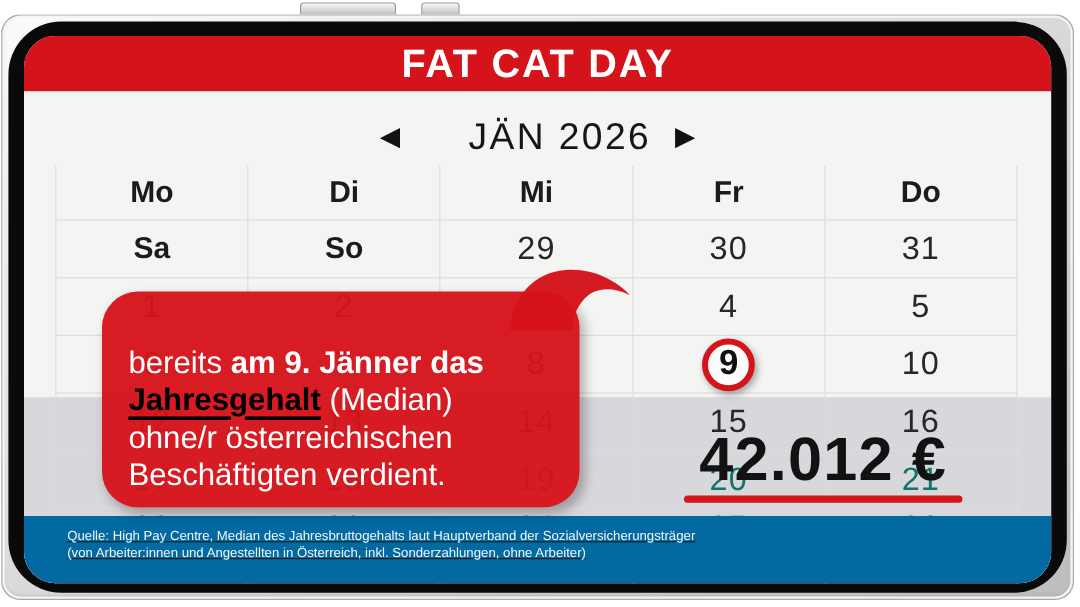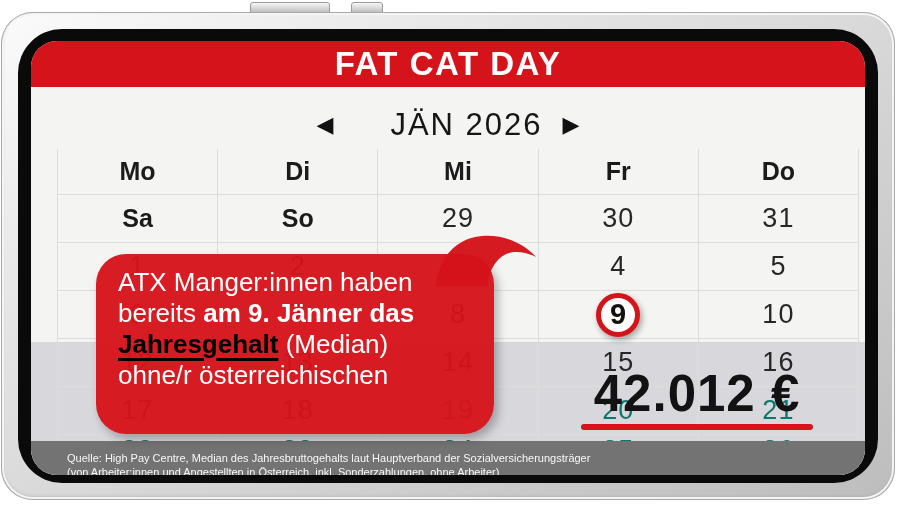--- a/index.html
+++ b/index.html
@@ -8,24 +8,24 @@
          font-family:"Liberation Sans","DejaVu Sans",sans-serif;color:#1d1d1b;}
 
   
   .top-btn{position:absolute;top:2px;height:14px;border-radius:3px 3px 0 0;
            background:linear-gradient(180deg,#f7f7f7 0%,#cfcfcf 55%,#a8a8a8 100%);
            border:1px solid #9b9b9b;}
   .top-btn.b1{left:250px;width:80px;}
   .top-btn.b2{left:351px;width:32px;}
 
   
-  .device{position:absolute;left:1px;top:12px;width:894px;height:488px;border-radius:32px;
+  .device{position:absolute;left:1px;top:12px;width:894px;height:488px;border-radius:16px;
           background:linear-gradient(150deg,#fbfbfb 0%,#e2e2e2 35%,#bdbdbd 100%);
           box-shadow:inset 0 0 0 1px #a9a9a9, inset 0 0 0 3px #f4f4f4, inset 0 -2px 4px #9a9a9a;
-          padding:17px;}
+          padding:6px;}
   .frame{width:100%;height:100%;background:#0a0a0a;border-radius:44px;padding:12px 13px 8px 13px;}
   .screen{position:relative;width:100%;height:100%;background:#f4f4f2;border-radius:26px;overflow:hidden;}
 
   
   .appbar{position:absolute;left:0;top:0;width:100%;height:46px;background:#d5131a;
           display:flex;align-items:center;justify-content:center;}
   .appbar .title{color:#ffffff;font-weight:800;font-size:33px;letter-spacing:1.5px;}
 
   
   .nav{position:absolute;left:0;top:58px;width:100%;height:52px;
@@ -60,21 +60,21 @@
   .bubble{position:absolute;left:65px;top:213px;width:398px;height:180px;border-radius:30px;
           background:rgba(213,19,26,0.96);z-index:6;
           box-shadow:4px 5px 10px rgba(0,0,0,0.28);}
   .bubble .tail{position:absolute;top:-22px;right:-46px;width:106px;height:54px;}
   .bubble .text{margin:0;padding:13px 0 0 22px;font-size:26px;line-height:31px;color:#ffffff;}
   .bubble .text b{font-weight:700;}
   .bubble .ul-black{color:#000000;text-decoration:underline;
                     text-decoration-thickness:3px;text-underline-offset:5px;}
 
   
-  .footer{position:absolute;left:0;top:400px;width:100%;height:56px;background:#737373;z-index:4;}
+  .footer{position:absolute;left:0;top:400px;width:100%;height:56px;background:#0369a1;z-index:4;text-decoration:underline;}
   .footer .source{padding:10px 0 0 36px;font-size:11px;line-height:14px;color:#ffffff;opacity:0.95;}
   .footer .ak-logo{position:absolute;right:38px;top:10px;color:#ffffff;
                    font-weight:700;font-style:italic;font-size:32px;letter-spacing:-3px;margin-top:46px;}
 </style>
 </head>
 <body>
 
 <div class="stage">
 
   <div class="top-btn b1"></div>
@@ -233,24 +233,25 @@
         <div class="amount">
           <span class="value">42.012 €</span>
           <div class="amount-underline"></div>
         </div>
 
         <div class="bubble">
           <svg class="tail" viewBox="0 0 106 54" xmlns="http://www.w3.org/2000/svg">
             <path d="M2,54 C4,26 22,6 48,4 C70,2 90,12 102,25 C86,17 72,19 64,28 C56,37 54,46 54,54 Z" fill="rgba(213,19,26,0.97)"></path>
           </svg>
           <p class="text">
-            <span>ATX Manger:innen haben</span><br>
+            <br>
             <span>bereits </span><b>am 9. Jänner das</b><br>
             <b class="ul-black">Jahresgehalt</b><span> (Median)</span><br>
             <span>ohne/r österreichischen</span><br>
+            <span>Beschäftigten verdient.</span>
           </p>
         </div>
 
         <div class="footer">
           <div class="source">
             <div>Quelle: High Pay Centre, Median des Jahresbruttogehalts laut Hauptverband der Sozialversicherungsträger</div>
             <div>(von Arbeiter:innen und Angestellten in Österreich, inkl. Sonderzahlungen, ohne Arbeiter)</div>
           </div>
           <div class="ak-logo">AK</div>
         </div>

